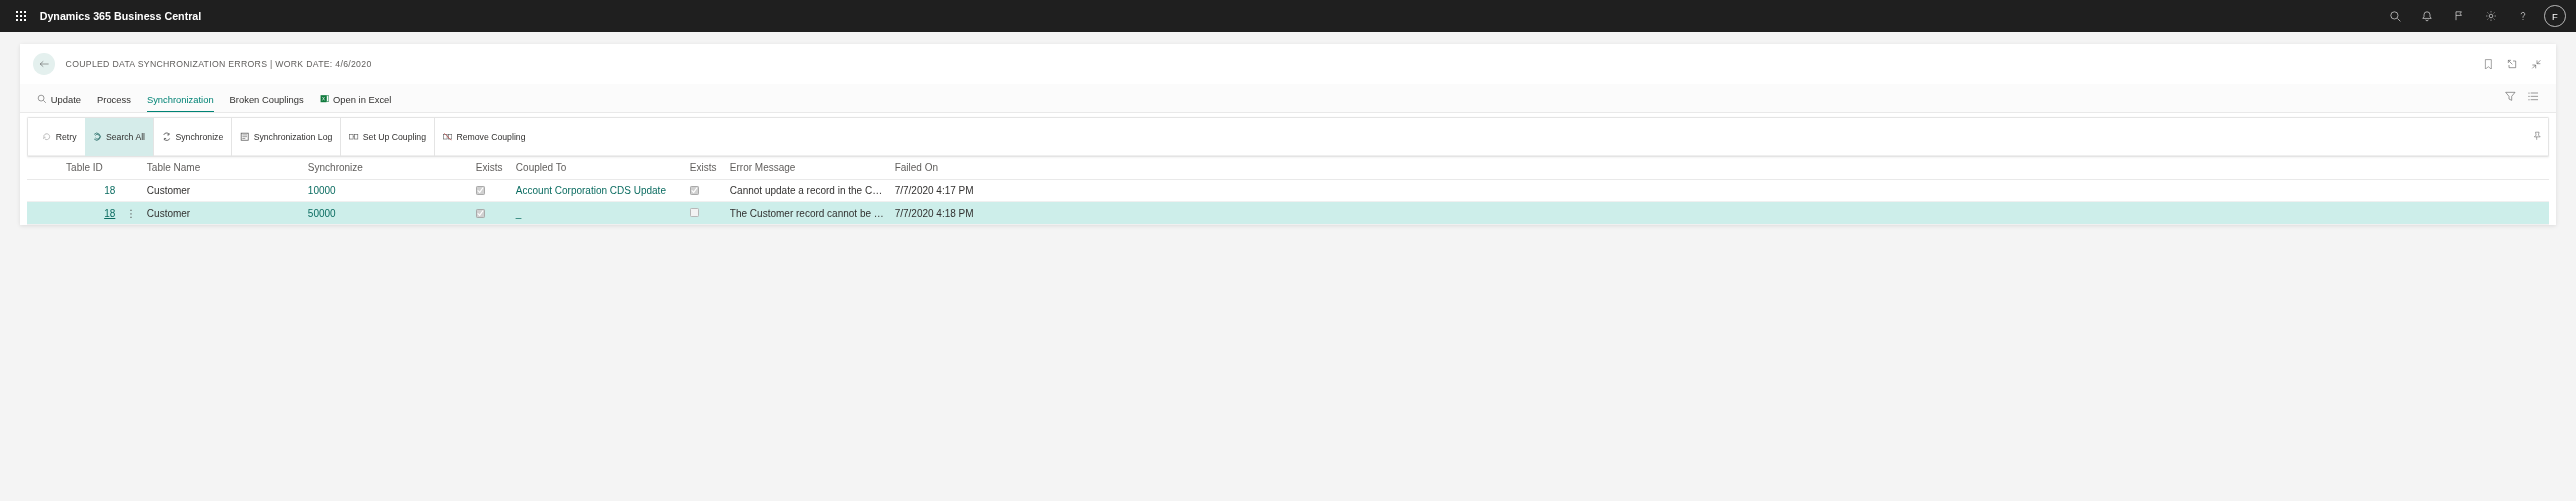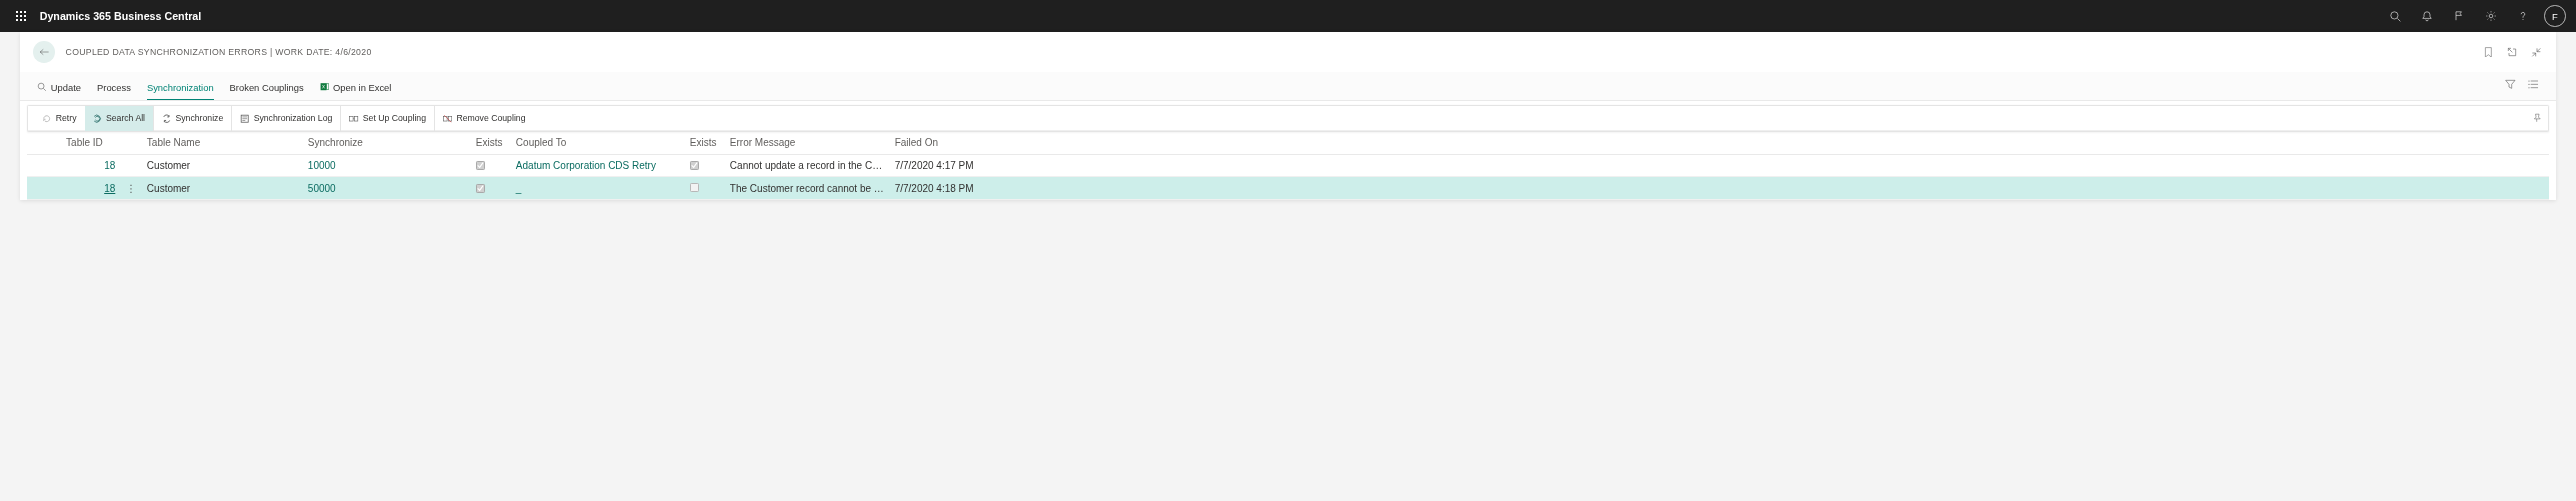--- a/index.html
+++ b/index.html
@@ -10,41 +10,41 @@
   .top-bar { background: #1f1f1f; color: #fff; height: 32px; display: flex; align-items: center; padding: 0 5px; }
   .waffle { width: 32px; height: 32px; display: flex; align-items: center; justify-content: center; }
   .waffle svg { width: 10.7px; height: 10.7px; fill: #fff; }
   .app-name { font-size: 10.7px; font-weight: 600; margin-left: 2.7px; }
   .top-spacer { flex: 1; }
   .top-icon { width: 32px; height: 32px; display: flex; align-items: center; justify-content: center; color: #fff; }
   .top-icon svg { width: 12px; height: 12px; fill: none; stroke: #fff; stroke-width: 1px; }
   .avatar { width: 21.5px; height: 21.5px; border: 0.7px solid #bbb; border-radius: 50%; display: flex; align-items: center; justify-content: center; color: #fff; font-size: 9.4px; margin: 0 5.4px; }
 
   
-  .page-wrap { background: #fff; margin: 0 20px; box-shadow: 0 1.3px 4px rgba(0,0,0,0.1); }
+  .page-wrap { background: #fff; margin: 12px 20px; box-shadow: 0 1.3px 4px rgba(0,0,0,0.1); }
 
   
   .page-header { display: flex; align-items: center; padding: 9.4px 13.4px; position: relative; }
   .back-circle { width: 21.5px; height: 21.5px; border-radius: 50%; background: #e4f0ee; display: flex; align-items: center; justify-content: center; margin-right: 10.7px; }
   .back-circle svg { width: 10.7px; height: 8px; stroke: #555; fill: none; stroke-width: 1px; }
   .breadcrumb-text { font-size: 8.7px; letter-spacing: 0.3px; color: #605e5c; }
   .header-right { margin-left: auto; display: flex; gap: 12px; color: #555; }
   .header-right .hicon { width: 12px; height: 12px; display: flex; align-items: center; justify-content: center; }
   .header-right svg { width: 10.7px; height: 10.7px; fill: none; stroke: #555; stroke-width: 0.9px; }
 
   
   .action-bar { display: flex; align-items: center; padding: 4px 17.4px 0 17.4px; gap: 16px; border-bottom: 0.7px solid #e9e9e9; position: relative; background:#fbfbfb;}
   .action-bar .aitem { padding: 5.4px 0 6.7px 0; font-size: 9.4px; color: #323130; display: flex; align-items: center; gap: 4px; cursor: pointer; }
   .action-bar .aitem.active { color: #008375; border-bottom: 1.3px solid #008375; margin-bottom: -0.7px; }
   .action-bar .aicon svg { width: 9.4px; height: 9.4px; fill: none; stroke: #555; stroke-width: 1px; }
   .action-bar .right-icons { margin-left: auto; display: flex; gap: 12px; padding-bottom: 5.4px; }
   .action-bar .right-icons svg { width: 10.7px; height: 10.7px; stroke: #555; stroke-width: 0.9px; fill: none; }
 
   
-  .toolbar { display:flex; align-items:center; padding:0 6.7px; background:#fff; box-shadow: inset 0 -0.7px 0 #eaeaea, 0 0.7px 2px rgba(0,0,0,0.05); margin: 4px 6.7px 0 6.7px; height: 27px; border-radius:1.3px; border:0.7px solid #e4e4e4;}
+  .toolbar { display:flex; align-items:center; padding:0 6.7px; background:#fff; box-shadow: inset 0 -0.7px 0 #eaeaea, 0 0.7px 2px rgba(0,0,0,0.05); margin: 4px 6.7px 0 6.7px; height: 40px; border-radius:1.3px; border:0.7px solid #e4e4e4;}
   .tbtn { display:flex; align-items:center; gap:4px; padding:0 8px; height:100%; font-size:8.7px; cursor:pointer; color:#323130; }
   .tbtn.active { background:#d5ecea; }
   .tbtn.sep { border-left: 0.7px solid #e4e4e4; }
   .tbtn svg { width:9.4px; height:9.4px; }
   .tb-spacer{flex:1;}
   .pin-icon svg{width:9.4px;height:9.4px;stroke:#555;fill:none;stroke-width:0.9px;}
 
   
   .tablewrap { margin: 0 6.7px; }
   table.grid { width: 100%; border-collapse: collapse; font-size: 10px; }
@@ -289,21 +289,21 @@
           <td></td>
           <td class="num-right"><span class="link">18</span></td>
           <td></td>
           <td>Customer</td>
           <td><span class="link">10000</span></td>
           <td><span class="cbx checked">
                 <svg viewBox="0 0 10 10">
                   <path d="M1 5l3 3 5-7"></path>
                 </svg>
               </span></td>
-          <td><span class="link">Adatum Corporation CDS Retry</span></td>
+          <td><span class="link">Account Corporation CDS Update</span></td>
           <td><span class="cbx checked">
                 <svg viewBox="0 0 10 10">
                   <path d="M1 5l3 3 5-7"></path>
                 </svg>
               </span></td>
           <td><span class="ellipsis">Cannot update a record in the CDS Account ...</span></td>
           <td>7/7/2020 4:17 PM</td>
         </tr>
 
         <tr class="selected">

